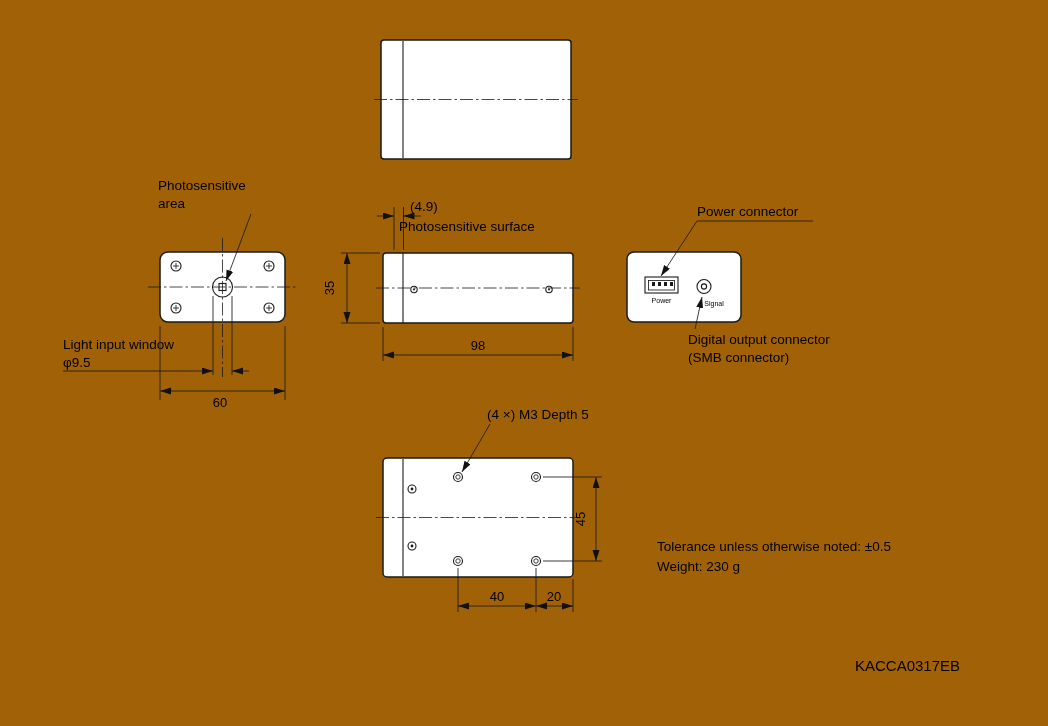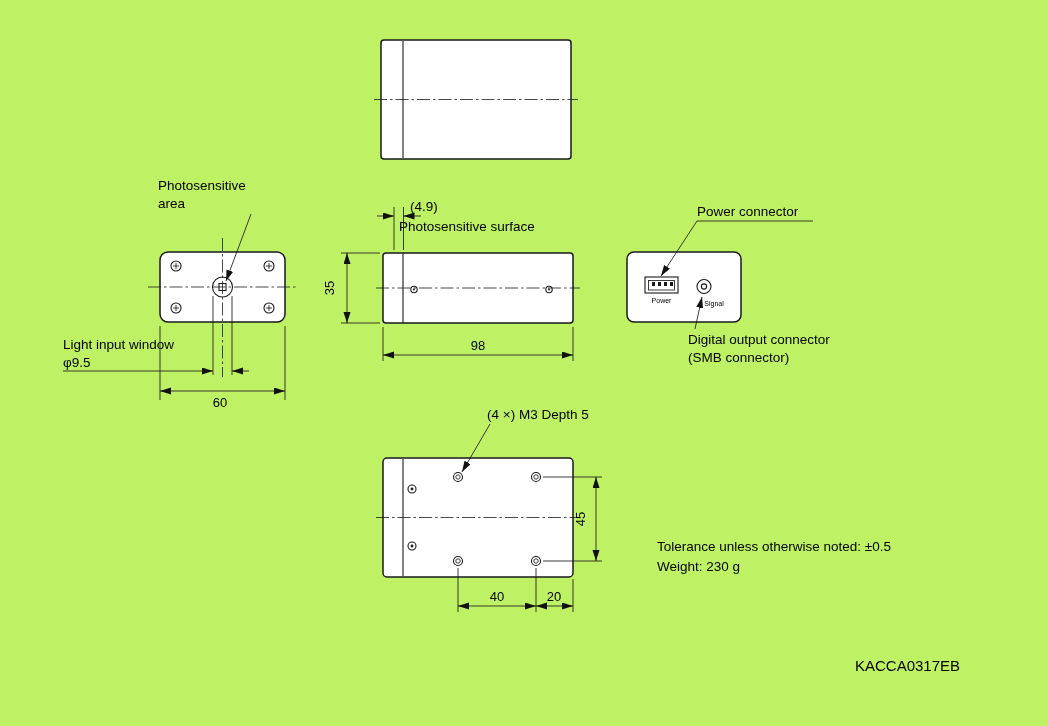--- a/index.html
+++ b/index.html
@@ -1,16 +1,16 @@
 <!DOCTYPE html>
 <html><head>
 <meta charset="utf-8">
 <style>
   html,body{margin:0;padding:0;background:#fff;}
-  .sheet{position:relative;width:1048px;height:726px;background:#bef264;overflow:hidden;
+  .sheet{position:relative;width:1048px;height:726px;background:#a16207;overflow:hidden;
          font-family:"Liberation Sans",sans-serif;}
   svg{display:block;}
   svg text{font-family:"Liberation Sans",sans-serif;font-size:13.5px;fill:#000;}
   text.dimnum{font-size:13px;}
   text.tiny{font-size:7px;}
   text.doc{font-size:15px;}
   .outline{fill:#fff;stroke:#1a1a1a;stroke-width:1.5;}
   .edge{fill:none;stroke:#1a1a1a;stroke-width:1.1;}
   .dim{fill:none;stroke:#1a1a1a;stroke-width:0.85;}
   .cl{fill:none;stroke:#1a1a1a;stroke-width:0.8;stroke-dasharray:13 3 2.5 3;}

